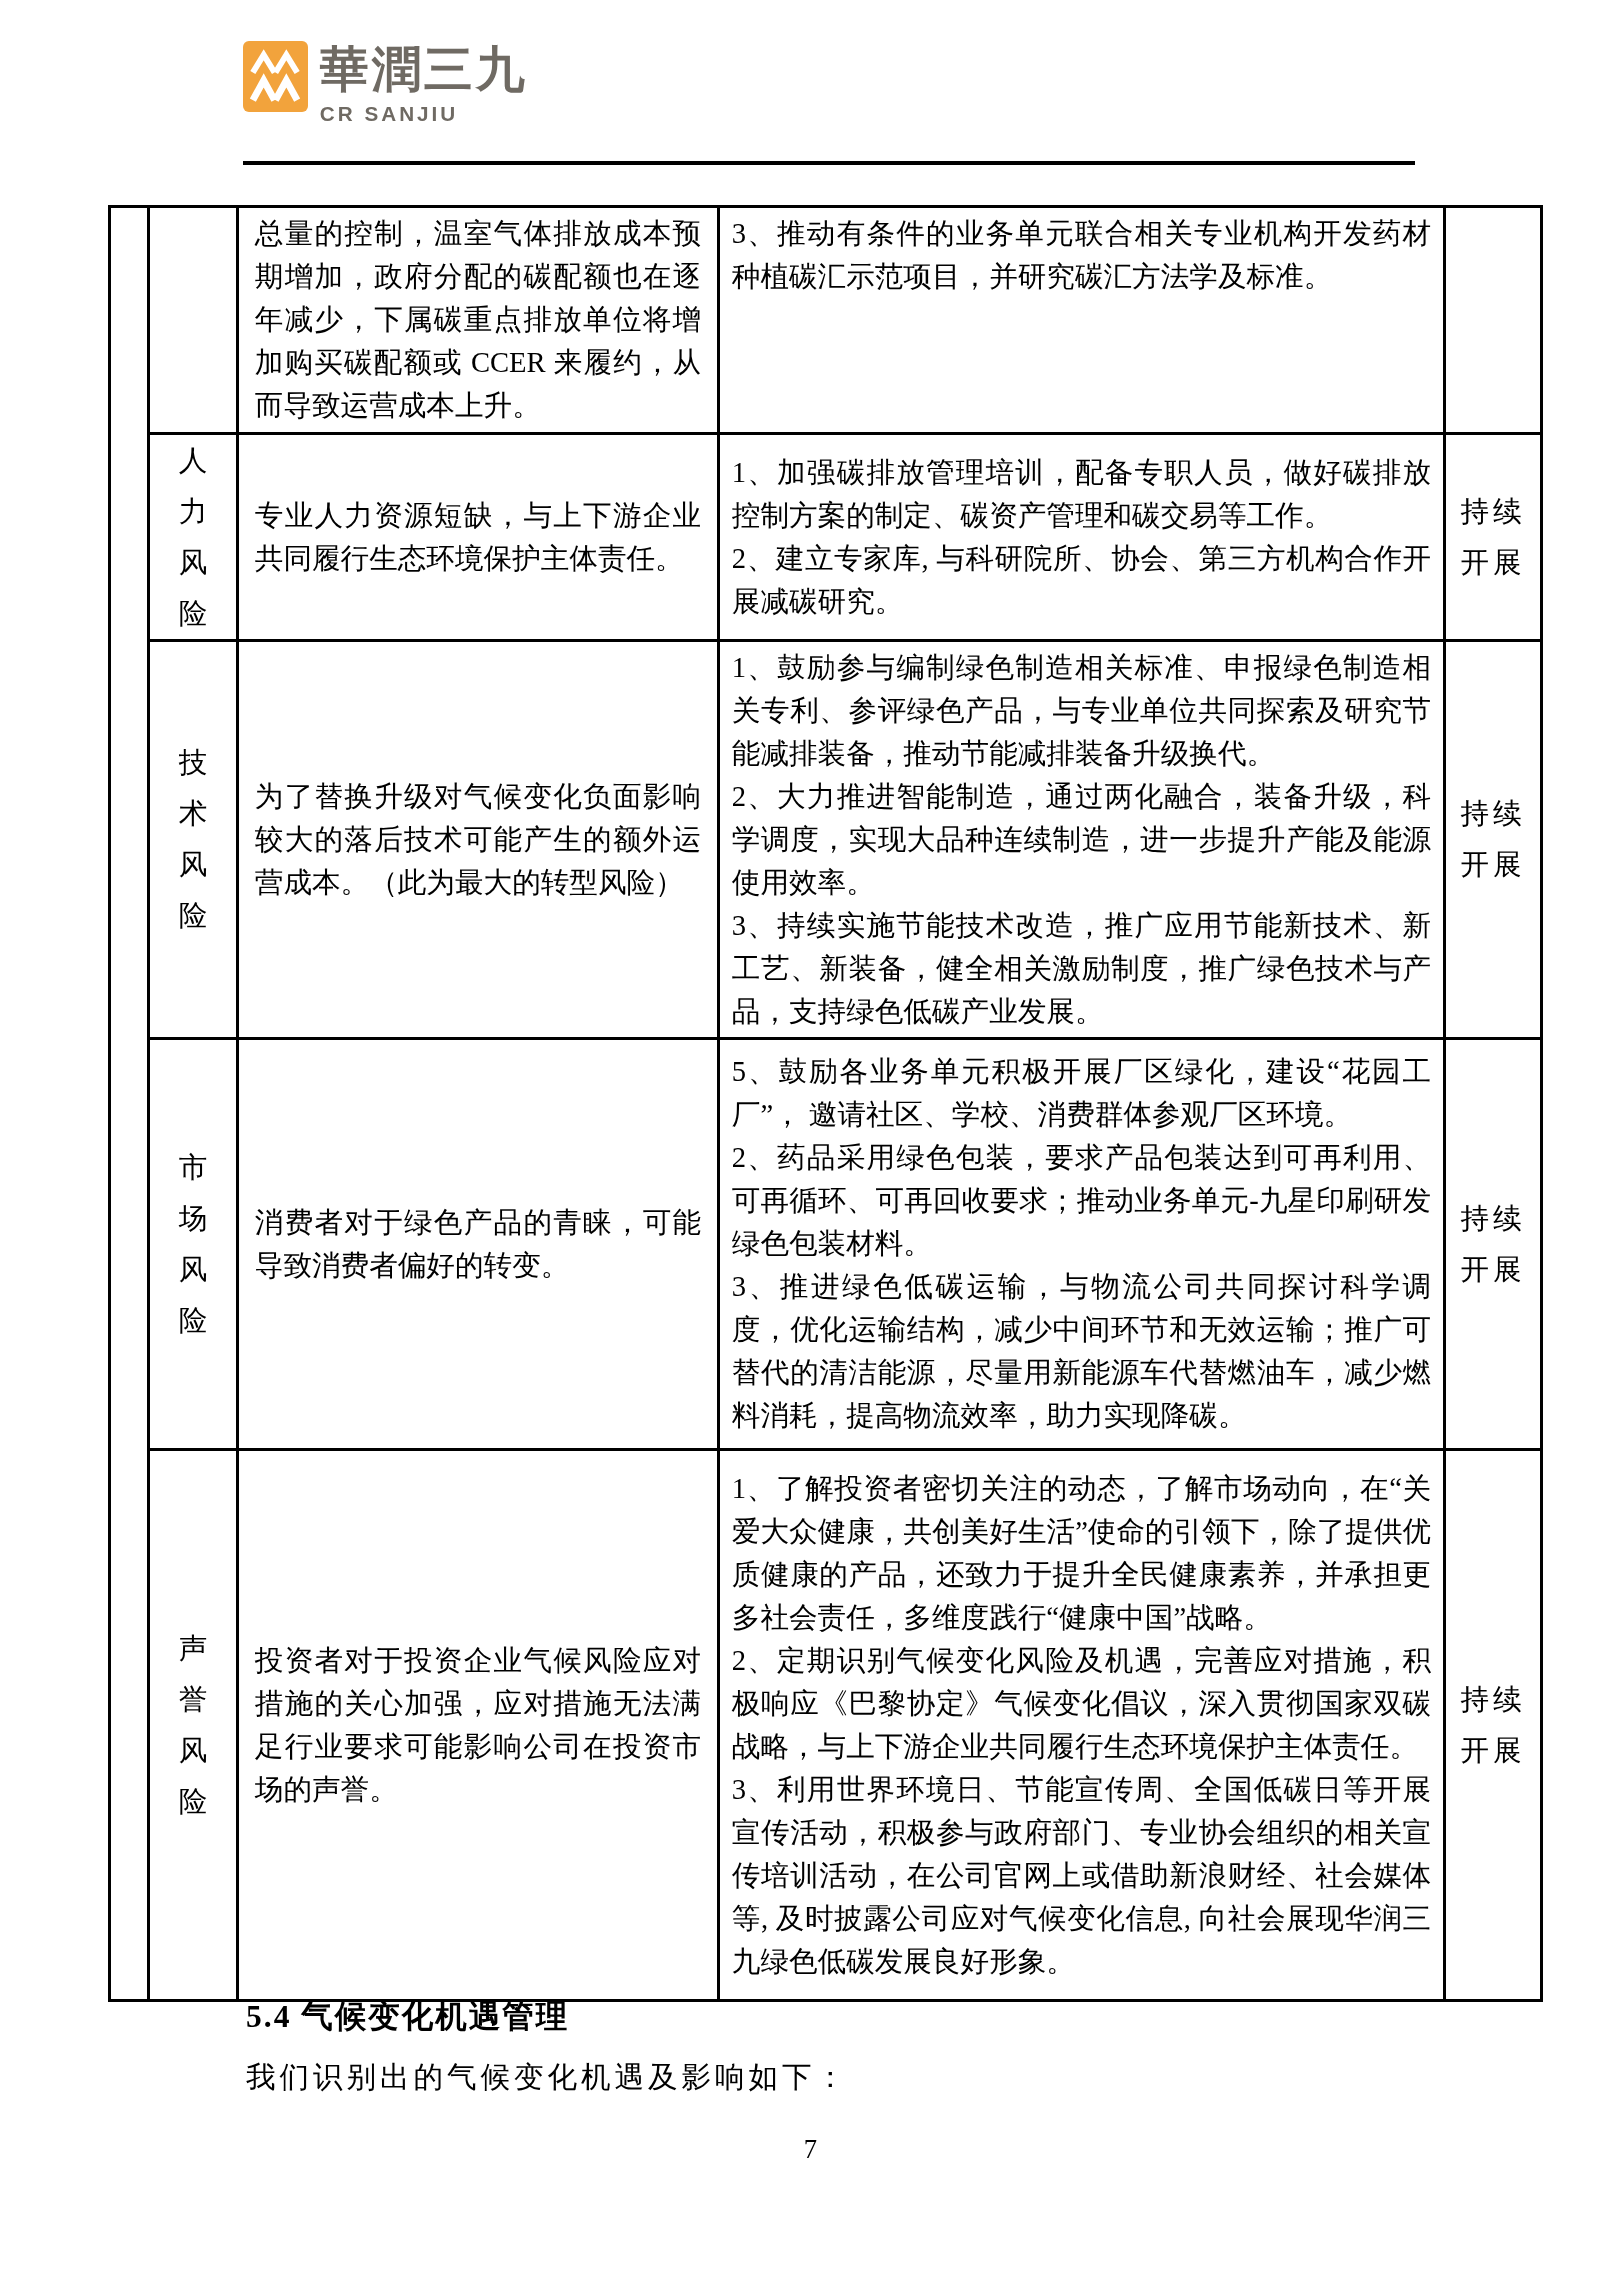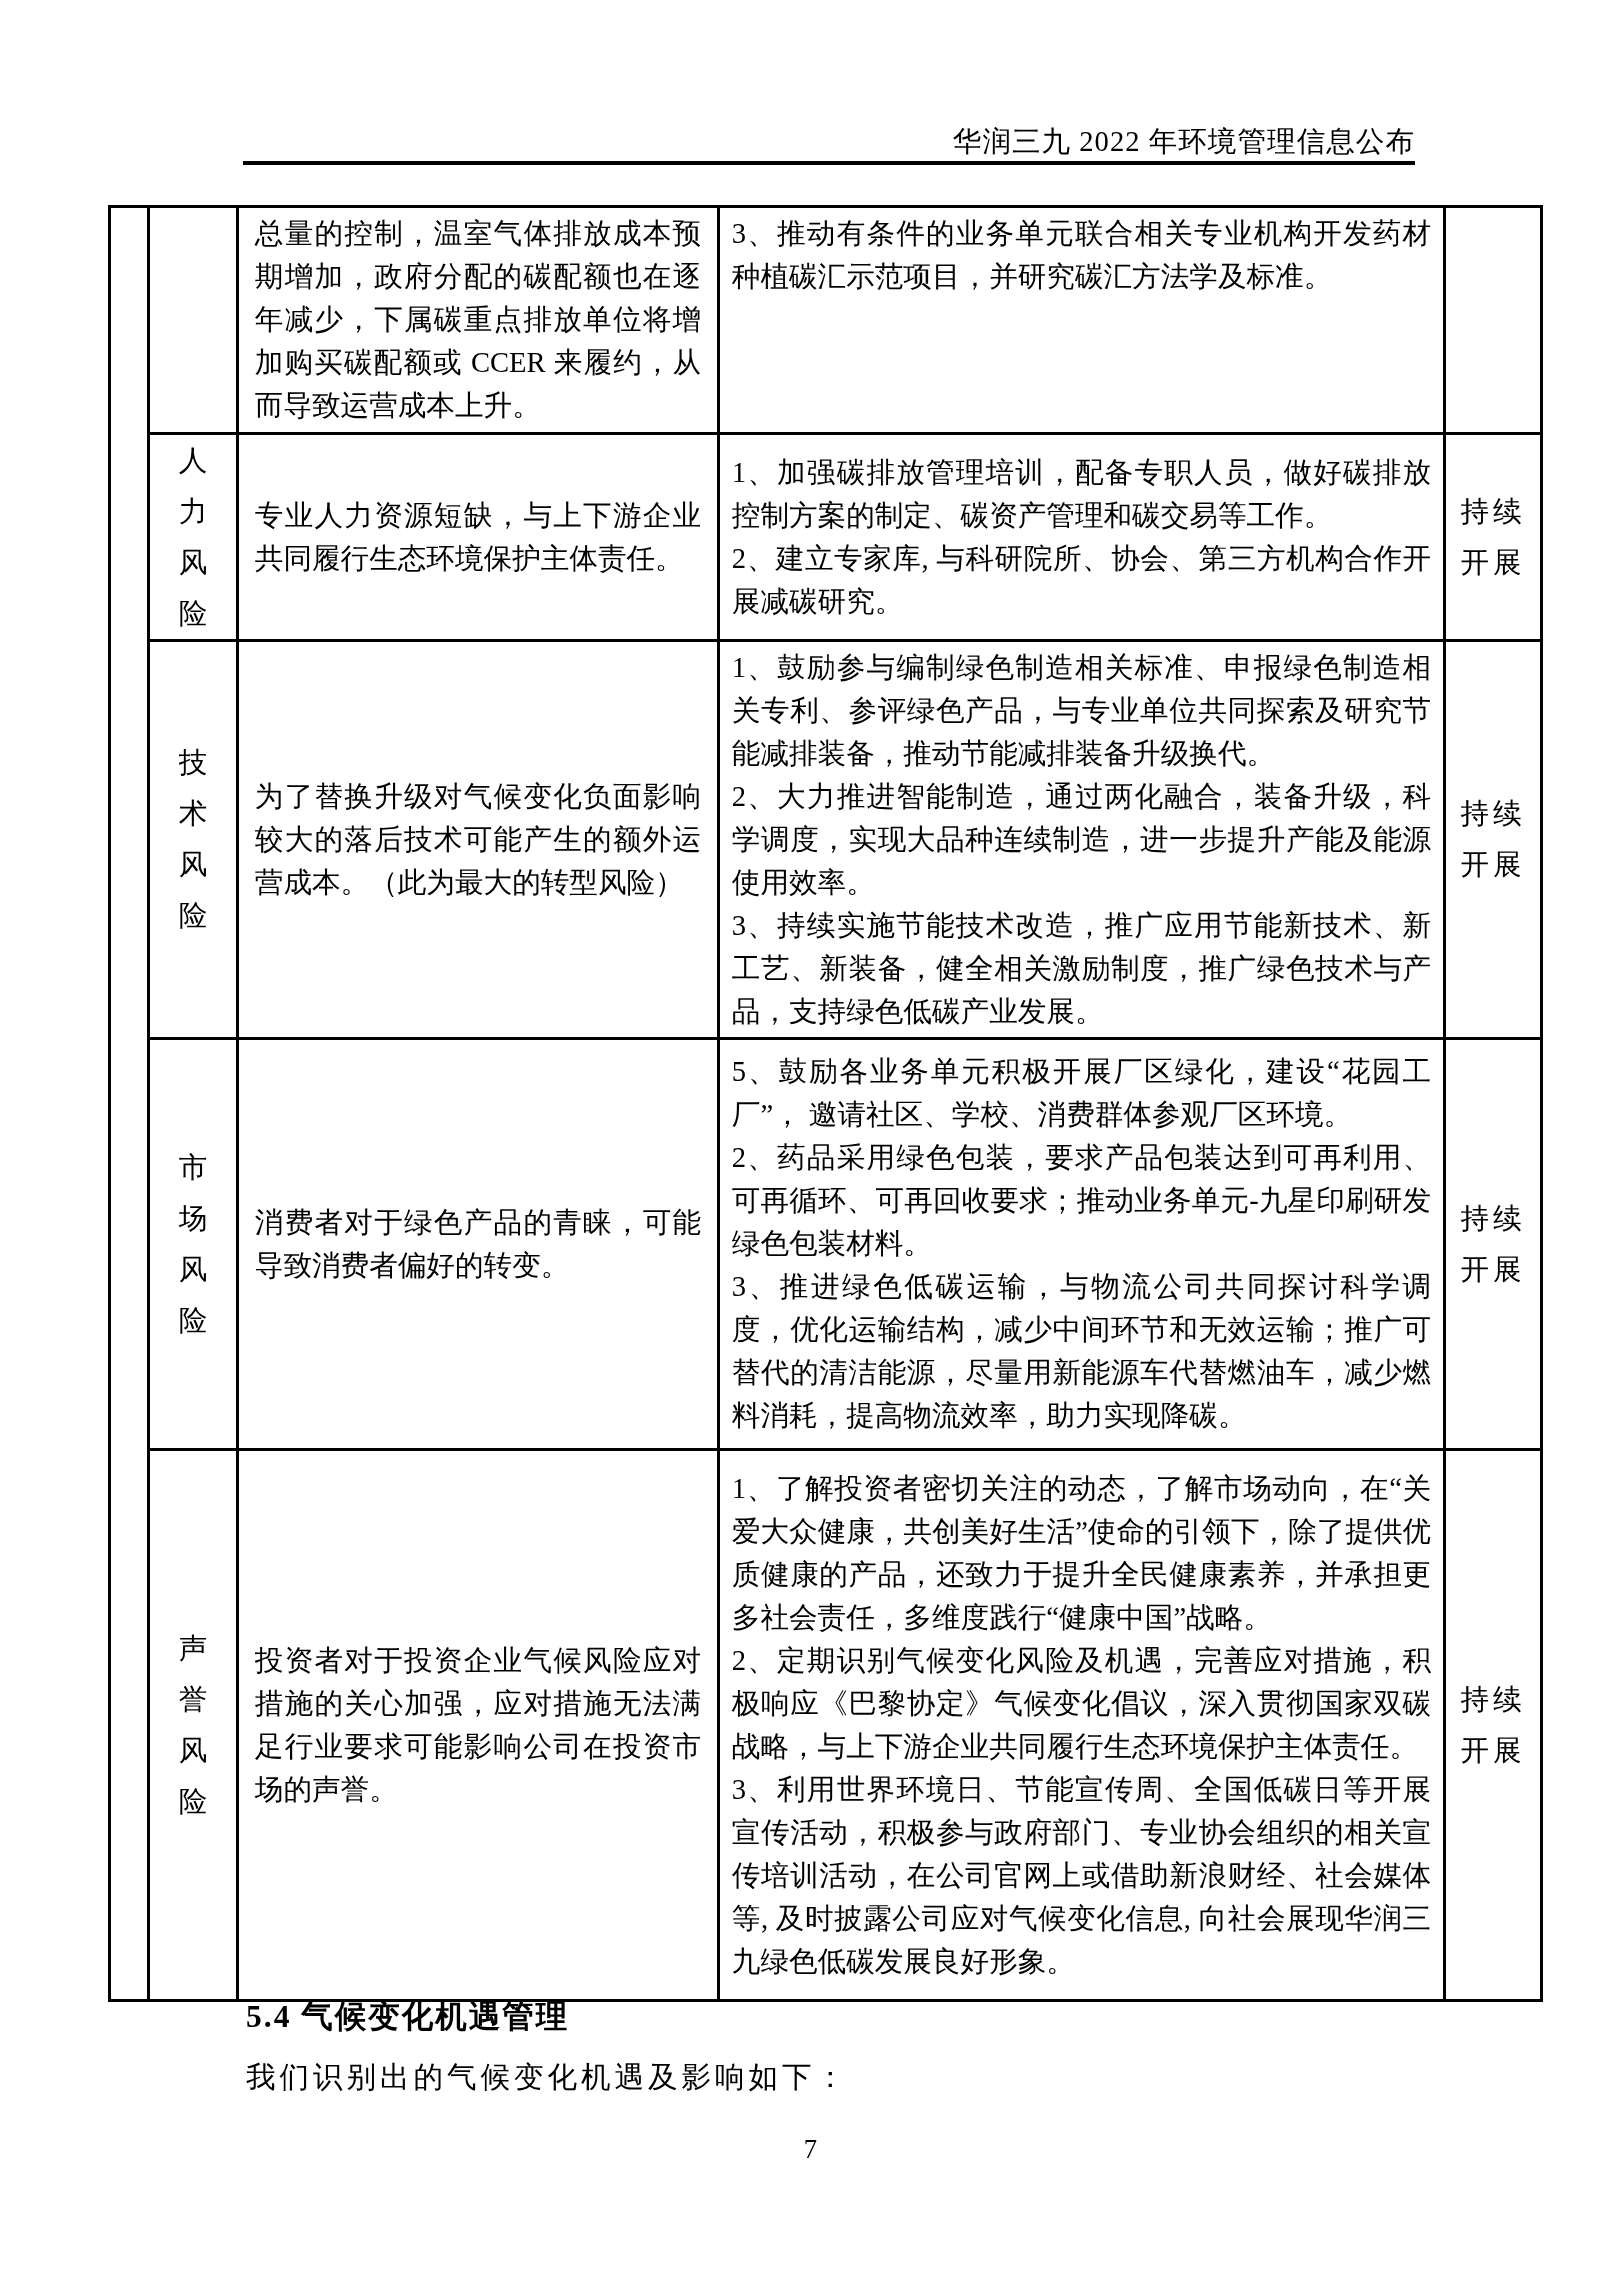--- a/index.html
+++ b/index.html
@@ -86,22 +86,35 @@
   .page-number {
     position:absolute; left:0; top:2134px; width:100%;
     text-align:center; font-size:26.6px;
   }
 </style>
 </head>
 <body>
 
 <div class="page">
 
+  <div class="logo">
+    <div class="logo-box">
+      <svg viewBox="0 0 66 72">
+        <polyline points="10,32 21,14 32,32" fill="none" stroke="#ffffff" stroke-width="6"></polyline>
+        <polyline points="33,32 44,14 55,32" fill="none" stroke="#ffffff" stroke-width="6"></polyline>
+        <polyline points="10,60 21,40 32,60" fill="none" stroke="#ffffff" stroke-width="7"></polyline>
+        <polyline points="33,60 44,40 55,60" fill="none" stroke="#ffffff" stroke-width="7"></polyline>
+      </svg>
+    </div>
+    <div class="logo-right">
+      <div class="logo-cn">華潤三九</div>
+      <div class="logo-en">CR SANJIU</div>
+    </div>
+  </div>
 
-  <div class="header-title">华润三九 2022 年环境管理信息公布</div>
   <div class="header-rule"></div>
 
   <table class="risk-table">
     <colgroup>
       <col class="col-cat">
         <col class="col-risk">
         <col class="col-desc">
         <col class="col-count">
         <col class="col-status">
     </colgroup>

